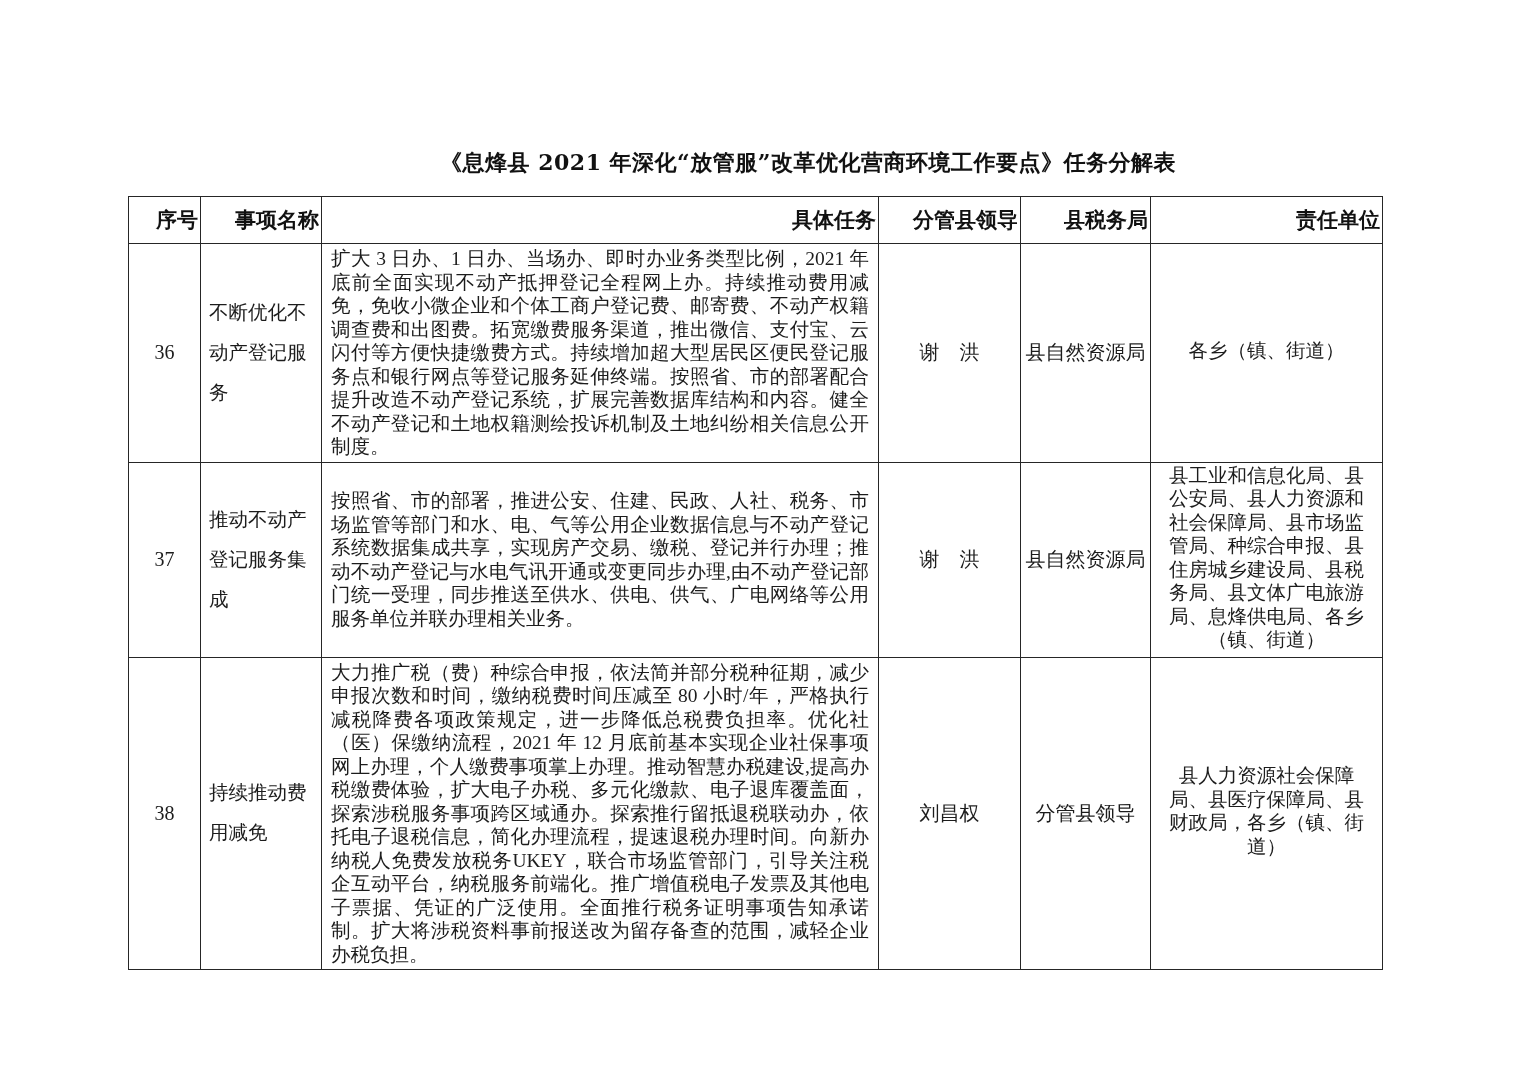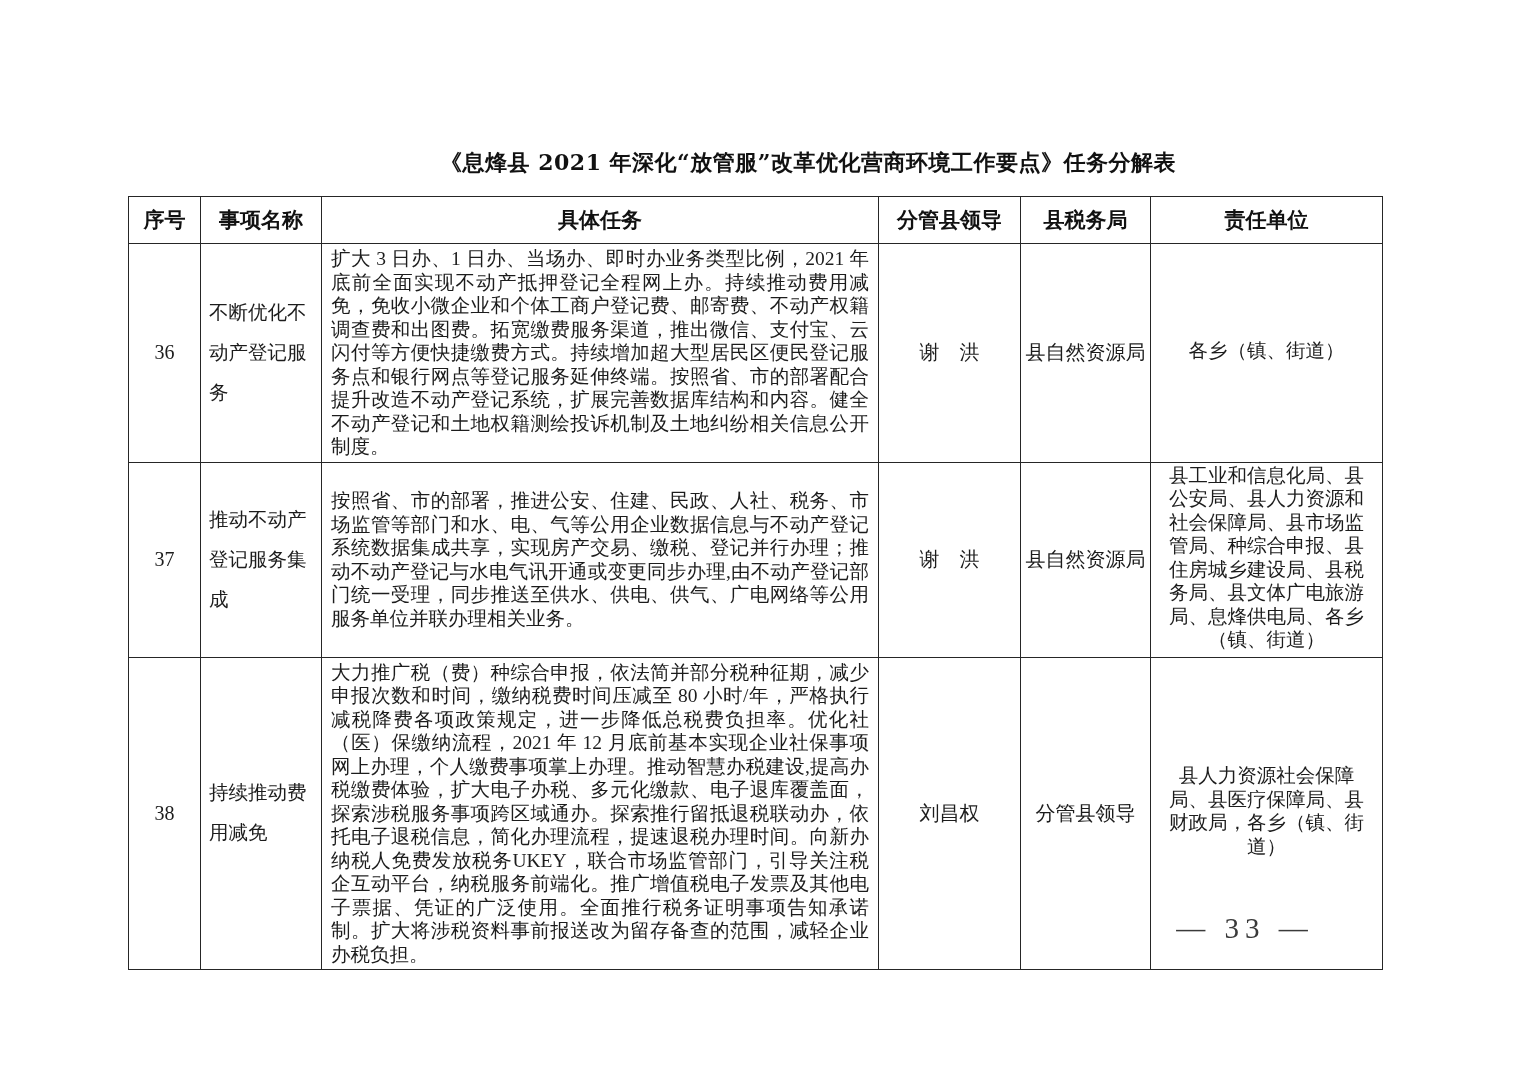--- a/index.html
+++ b/index.html
@@ -42,23 +42,23 @@
   }
   .task-table th, .task-table td {
     border: 1.5px solid #262626;
     vertical-align: middle;
     overflow: hidden;
   }
   .task-table th {
     font-family: "Liberation Sans", sans-serif;
     font-weight: bold;
     font-size: 21px;
-    text-align: center;
+    text-align: right;
     height: 46px;
-    padding: 0 12px;
+    padding: 0 2px;
     color: #111111;
   }
   tr.row-36 { height: 192px; }
   tr.row-37 { height: 189px; }
   tr.row-38 { height: 286px; }
   td.c-no {
     text-align: center;
     font-size: 20px;
     padding: 0;
   }
@@ -149,15 +149,14 @@
         <td class="c-no">38</td>
         <td class="c-name">持续推动费用减免</td>
         <td class="c-task">大力推广税（费）种综合申报，依法简并部分税种征期，减少申报次数和时间，缴纳税费时间压减至 80 小时/年，严格执行减税降费各项政策规定，进一步降低总税费负担率。优化社（医）保缴纳流程，2021 年 12 月底前基本实现企业社保事项网上办理，个人缴费事项掌上办理。推动智慧办税建设,提高办税缴费体验，扩大电子办税、多元化缴款、电子退库覆盖面，探索涉税服务事项跨区域通办。探索推行留抵退税联动办，依托电子退税信息，简化办理流程，提速退税办理时间。向新办纳税人免费发放税务UKEY，联合市场监管部门，引导关注税企互动平台，纳税服务前端化。推广增值税电子发票及其他电子票据、凭证的广泛使用。全面推行税务证明事项告知承诺制。扩大将涉税资料事前报送改为留存备查的范围，减轻企业办税负担。</td>
         <td class="c-leader">刘昌权</td>
         <td class="c-leadunit">分管县领导</td>
         <td class="c-resp">县人力资源社会保障局、县医疗保障局、县财政局，各乡（镇、街道）</td>
       </tr>
     </tbody>
   </table>
 
-  <div class="page-number">— 33 —</div>
 
 </div>
 
 </body></html>

